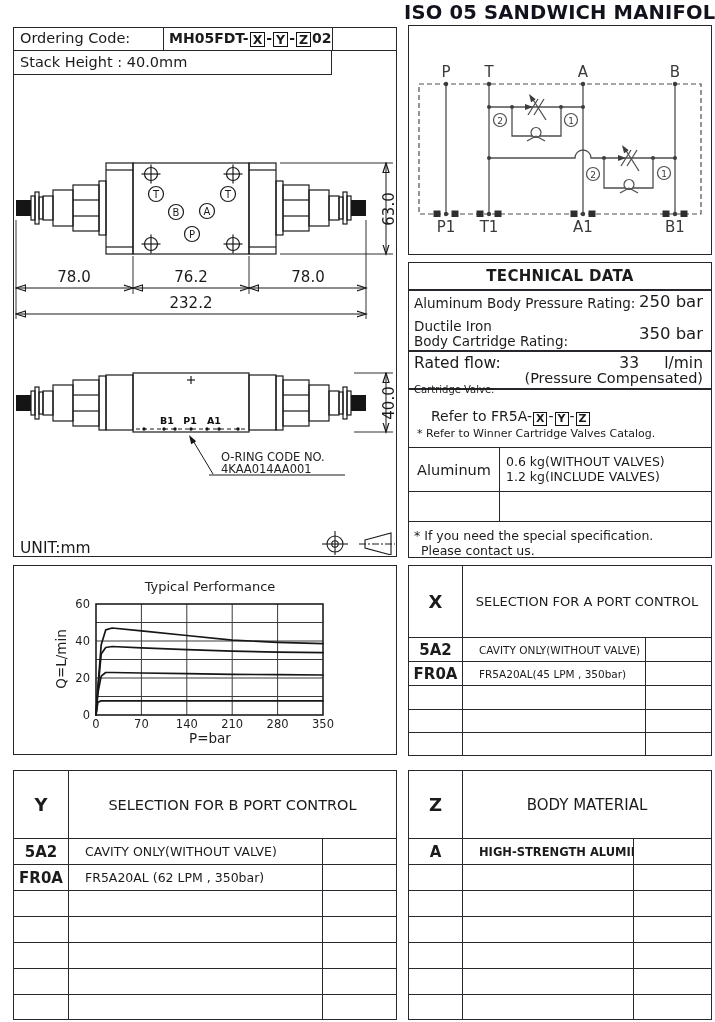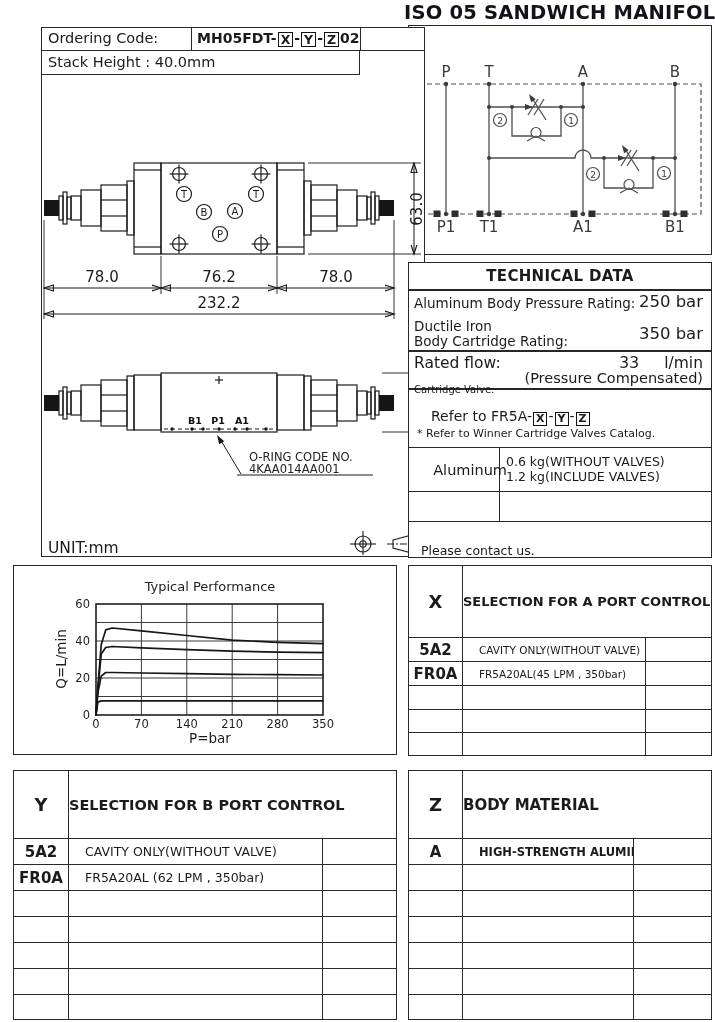--- a/index.html
+++ b/index.html
@@ -71,21 +71,21 @@
   .ccurve{stroke:#161616;stroke-width:1.7;fill:none;stroke-linejoin:round;stroke-linecap:round;}
   .ctick{font-size:11.5px;fill:#1e1e1e;}
   .ctitle{font-size:13px;fill:#1e1e1e;text-anchor:middle;}
   .caxis{font-size:13.5px;fill:#1e1e1e;text-anchor:middle;}
 
   
   .sel{position:absolute;border-collapse:collapse;table-layout:fixed;background:#fff;}
   .sel td{border:1.5px solid #28282e;padding:0;overflow:hidden;white-space:nowrap;}
   .sel .code{text-align:center;font-weight:700;font-size:15px;}
   .sel .hcode{text-align:center;font-weight:700;font-size:18px;}
-  .sel .htitle{font-weight:700;}
+  .sel .htitle{text-align:center;font-weight:400;}
   .sel .desc{padding-left:16px;}
   #x-table{left:408px;top:565px;width:304px;}
   #x-table .htitle{font-size:13px;}
   #x-table .desc{font-size:10.5px;}
   #y-table{left:13px;top:770px;width:384px;}
   #y-table .htitle{font-size:14.5px;}
   #y-table .desc{font-size:12.5px;}
   #z-table{left:408px;top:770px;width:304px;}
   #z-table .htitle{font-size:15px;}
   #z-table .desc{font-size:11.5px;font-weight:700;}
@@ -175,21 +175,21 @@
           <rect class="blk" x="271.5" y="184.5" width="7" height="6.5"></rect>
           <circle class="node" cx="266" cy="188" r="2.2"></circle>
       </g>
       <text class="sporttop" x="37" y="206">P1</text>
       <text class="sporttop" x="80" y="206">T1</text>
       <text class="sporttop" x="174" y="206">A1</text>
       <text class="sporttop" x="266" y="206">B1</text>
     </svg>
   </div>
 
-  <div class="panel" id="drawing-panel" style="left:13px;top:27px;width:384px;height:530px;margin-left:28px;">
+  <div class="panel" id="drawing-panel" style="left:13px;top:27px;width:384px;height:530px;">
 
     <div class="abs" id="ordering-row1">
       <span id="ordering-label">Ordering Code:</span>
       <span id="ordering-cell-divider1"></span>
       <span id="ordering-code"><span>MH05FDT-</span><span class="codebox">X</span><span>-</span><span class="codebox">Y</span><span>-</span><span class="codebox">Z</span><span>02</span></span>
       <span id="ordering-cell-divider2"></span>
     </div>
     <div class="abs" id="ordering-row2">Stack Height : 40.0mm</div>
 
     <svg class="dwg" width="381" height="527" viewBox="0 0 381 527">
@@ -326,26 +326,27 @@
     <span class="td-label" style="right:8px;top:107px;font-size:14.5px">(Pressure Compensated)</span>
 
     <div class="hline" style="top:125px"></div>
 
     <span class="td-label" style="left:5px;top:121px;font-size:10px">Cartridge Valve:</span>
     <span class="td-label" style="left:22px;top:145px;font-size:14px"><span>Refer to FR5A-</span><span class="codebox sm">X</span><span>-</span><span class="codebox sm">Y</span><span>-</span><span class="codebox sm">Z</span></span>
     <span class="td-note" style="left:8px;top:164px">* Refer to Winner Cartridge Valves Catalog.</span>
 
     <div class="hline thin" style="top:184px"></div>
     <div class="vline" style="left:90px;top:184px;height:74px"></div>
-    <span class="td-label" style="left:8px;top:199px;width:90px;text-align:right;font-size:14.5px">Aluminum</span>
+    <span class="td-label" style="left:0;top:199px;width:90px;text-align:center;font-size:14.5px">Aluminum</span>
     <span class="td-kg" style="left:97px;top:191px">0.6  kg(WITHOUT VALVES)</span>
     <span class="td-kg" style="left:97px;top:206px">1.2  kg(INCLUDE VALVES)</span>
     <div class="hline thin" style="top:228px"></div>
     <div class="hline thin" style="top:258px"></div>
 
+    <span class="td-foot" style="left:5px;top:265px">* If you need the special specification.</span>
     <span class="td-foot" style="left:12px;top:280px">Please contact us.</span>
   </div>
 
   <div class="panel" id="chart-panel">
     <svg id="chart-svg" width="381" height="187" viewBox="0 0 381 187">
       <text class="ctitle" x="196" y="25">Typical Performance</text>
       <g id="chart-grid">
           <line x1="127.4" y1="38" x2="127.4" y2="149" class="cgrid"></line>
           <line x1="172.8" y1="38" x2="172.8" y2="149" class="cgrid"></line>
           <line x1="218.2" y1="38" x2="218.2" y2="149" class="cgrid"></line>

